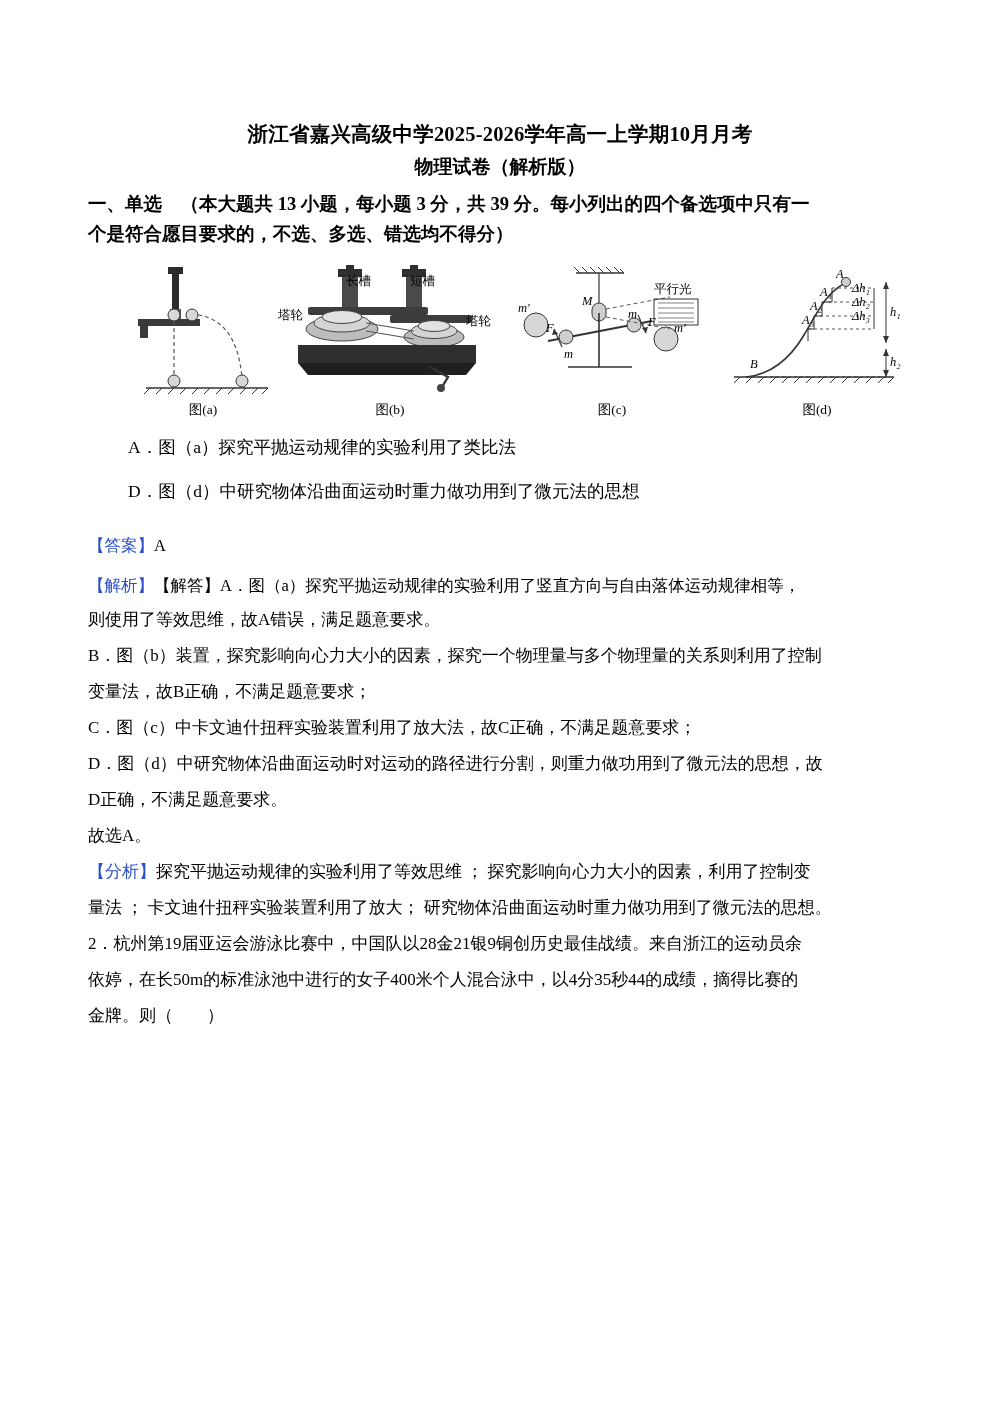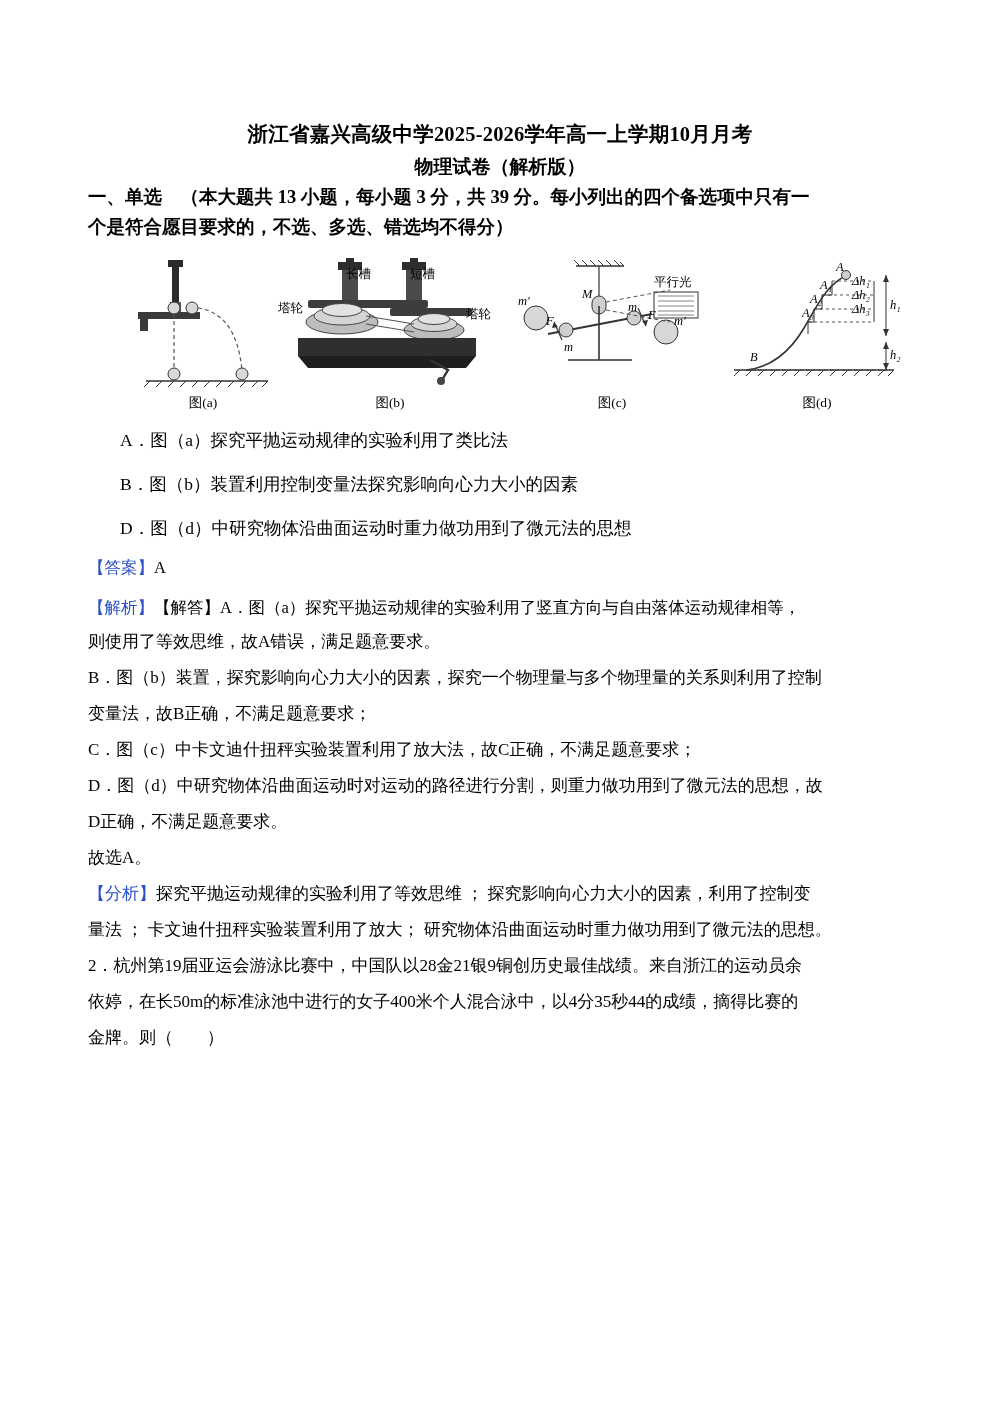--- a/index.html
+++ b/index.html
@@ -39,37 +39,37 @@
     text-align: center;
     font-weight: bold;
     font-size: 19px;
     line-height: 31px;
     margin-top: 1px;
   }
   .section-head {
     font-weight: bold;
     font-size: 18.5px;
     line-height: 30px;
-    margin-top: 0;
+    margin-top: 7px;
   }
   .q-stem {
     font-size: 17.5px;
     line-height: 32px;
     margin-top: 6px;
   }
   .opt {
     font-size: 17.5px;
     line-height: 31px;
-    margin-left: 32px;
+    margin-left: 40px;
     margin-top: 13px;
   }
   .ans-line {
     font-size: 16.5px;
     line-height: 30px;
-    margin-top: 9px;
+    margin-top: 24px;
   }
   .tag {
     color: #2b50c8;
   }
   .para {
     font-size: 17px;
     line-height: 34px;
     margin-top: 2px;
   }
 
@@ -310,21 +310,20 @@
         <div class="lbl lbl-i" style="left:128px; top:36px;">Δh₂</div>
         <div class="lbl lbl-i" style="left:128px; top:50px;">Δh₃</div>
         <div class="lbl lbl-i" style="left:166px; top:46px;">h₁</div>
         <div class="lbl lbl-i" style="left:166px; top:96px;">h₂</div>
         <div class="fig-cap">图(d)</div>
       </div>
 
     </div>
 
     <div class="opt">A．图（a）探究平抛运动规律的实验利用了类比法</div>
-    <div class="opt">B．图（b）装置利用控制变量法探究影响向心力大小的因素</div>
     <div class="opt">D．图（d）中研究物体沿曲面运动时重力做功用到了微元法的思想</div>
 
     <div class="ans-line">
       <span class="tag">【答案】</span><span>A</span>
     </div>
 
 
     <div class="ans-line" style="margin-top:10px">
       <span class="tag">【解析】</span><span>【解答】A．图（a）探究平抛运动规律的实验利用了竖直方向与自由落体运动规律相等，</span>
     </div>

